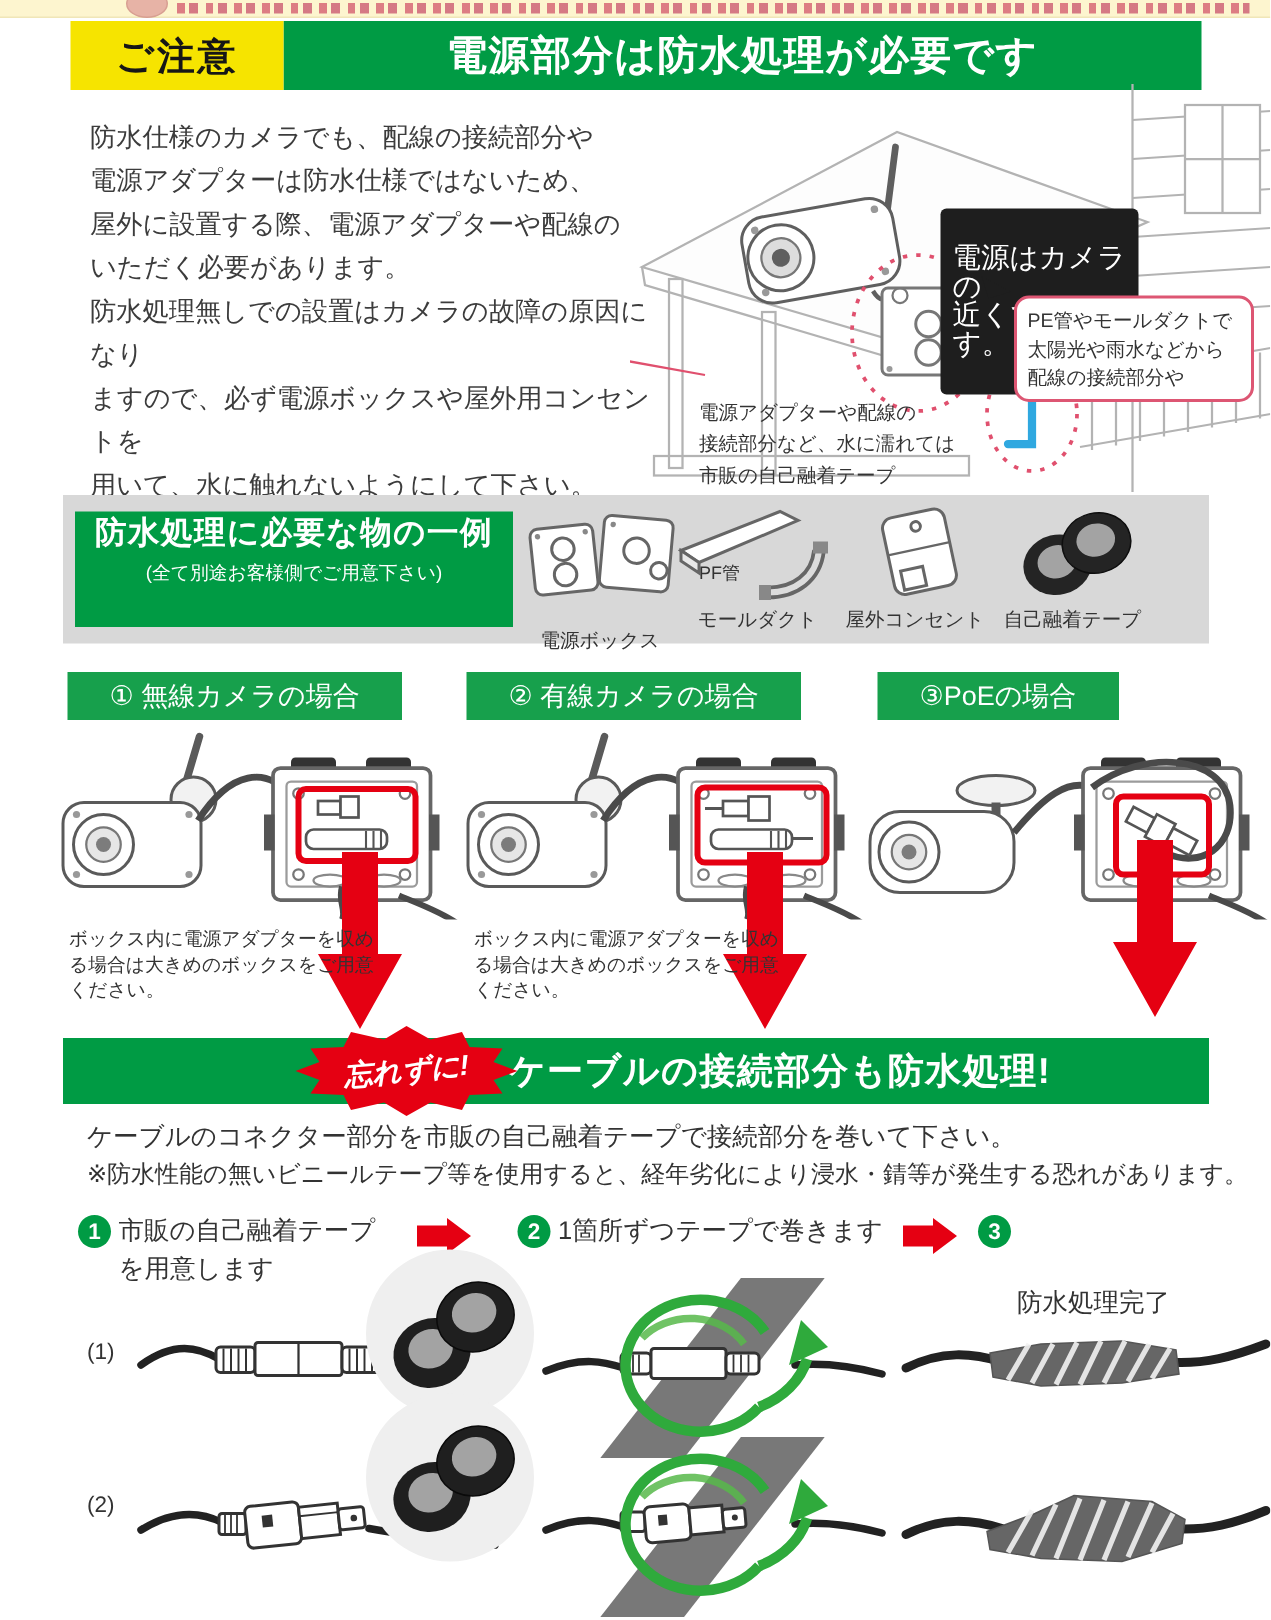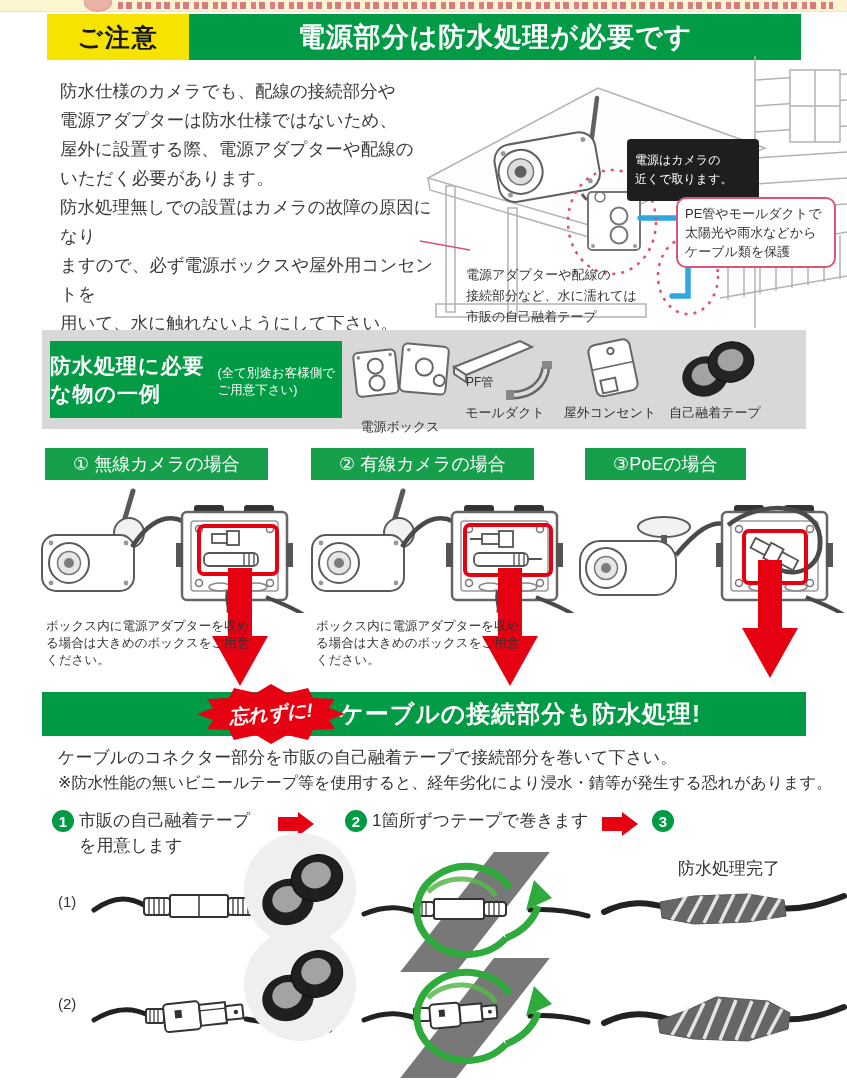--- a/index.html
+++ b/index.html
@@ -14,31 +14,31 @@
     background:repeating-linear-gradient(90deg,#d2556a 0 5px,transparent 5px 8px,#c8506b 8px 14px,transparent 14px 19px);}
   .top-strip-avatar{left:84px;top:-7px;width:26px;height:17px;border-radius:50%;background:#e7b3a6;border:1px solid #d89f92;}
   
   .notice-badge{left:47px;top:14px;width:142px;height:46px;background:#f6e400;color:#161616;
     font-size:25px;font-weight:bold;display:flex;align-items:center;justify-content:center;letter-spacing:2px;}
   .header-bar{left:189px;top:14px;width:612px;height:46px;background:#009b44;color:#ffffff;
     font-size:27px;font-weight:bold;display:flex;align-items:center;justify-content:center;letter-spacing:1px;}
   
   .intro{left:60px;top:77px;width:385px;font-size:17.5px;line-height:29px;color:#3c3c3c;}
   
-  .bubble-power{left:627px;top:139px;width:116px;background:#1e1e1e;color:#fff;font-size:12px;
-    line-height:19px;padding:12px 8px;border-radius:4px;}
+  .bubble-power{left:627px;top:139px;width:116px;background:#1e1e1e;color:#fff;font-size:19px;
+    line-height:19px;padding:24px 8px;border-radius:4px;}
   .bubble-power-tail{left:648px;top:188px;width:0;height:0;border:11px solid transparent;
     border-top-color:#1e1e1e;transform:rotate(28deg);}
   .bubble-duct{left:676px;top:197px;width:142px;background:#fff;border:2px solid #dd5673;border-radius:10px;
     color:#333;font-size:13px;line-height:19px;padding:5px 7px;}
   .diagram-caption{left:466px;top:264px;font-size:13px;line-height:21px;color:#333;}
   
   .materials-strip{left:42px;top:330px;width:764px;height:99px;background:#d8d8d8;}
   .materials-title-box{left:8px;top:11px;width:292px;height:77px;background:#009b44;color:#fff;
-    display:flex;flex-direction:row;align-items:center;justify-content:center;}
+    display:flex;flex-direction:column;align-items:center;}
   .materials-title{font-size:21px;font-weight:bold;letter-spacing:1px;}
   .materials-subtitle{font-size:12.5px;margin-top:5px;}
   .item-label{font-size:13px;color:#333;text-align:center;top:74px;}
   .pf-label{font-size:12px;color:#333;text-align:right;}
   
   .case-label{background:#17a04c;color:#fff;font-size:18px;font-weight:normal;padding:4px 28px;top:448px;}
   .case-note{font-size:12.5px;line-height:17px;color:#333;top:618px;width:240px;}
   
   .banner-bar{left:42px;top:692px;width:764px;height:44px;background:#009b44;}
   .banner-title{left:260px;top:698px;width:520px;text-align:center;color:#fff;font-size:24px;font-weight:bold;letter-spacing:1px;}
@@ -123,21 +123,21 @@
   </svg>
 
   <div class="abs bubble-power">
     <div>電源はカメラの</div>
     <div>近くで取ります。</div>
   </div>
   <div class="abs bubble-power-tail"></div>
   <div class="abs bubble-duct">
     <div>PE管やモールダクトで</div>
     <div>太陽光や雨水などから</div>
-    <div>ケーブル類を保護</div>
+    <div>配線の接続部分や</div>
   </div>
   <div class="abs diagram-caption">
     <div>電源アダプターや配線の</div>
     <div>接続部分など、水に濡れては</div>
     <div>市販の自己融着テープ</div>
   </div>
 
   <div class="abs materials-strip">
     <div class="abs materials-title-box">
       <div class="materials-title">防水処理に必要な物の一例</div>

